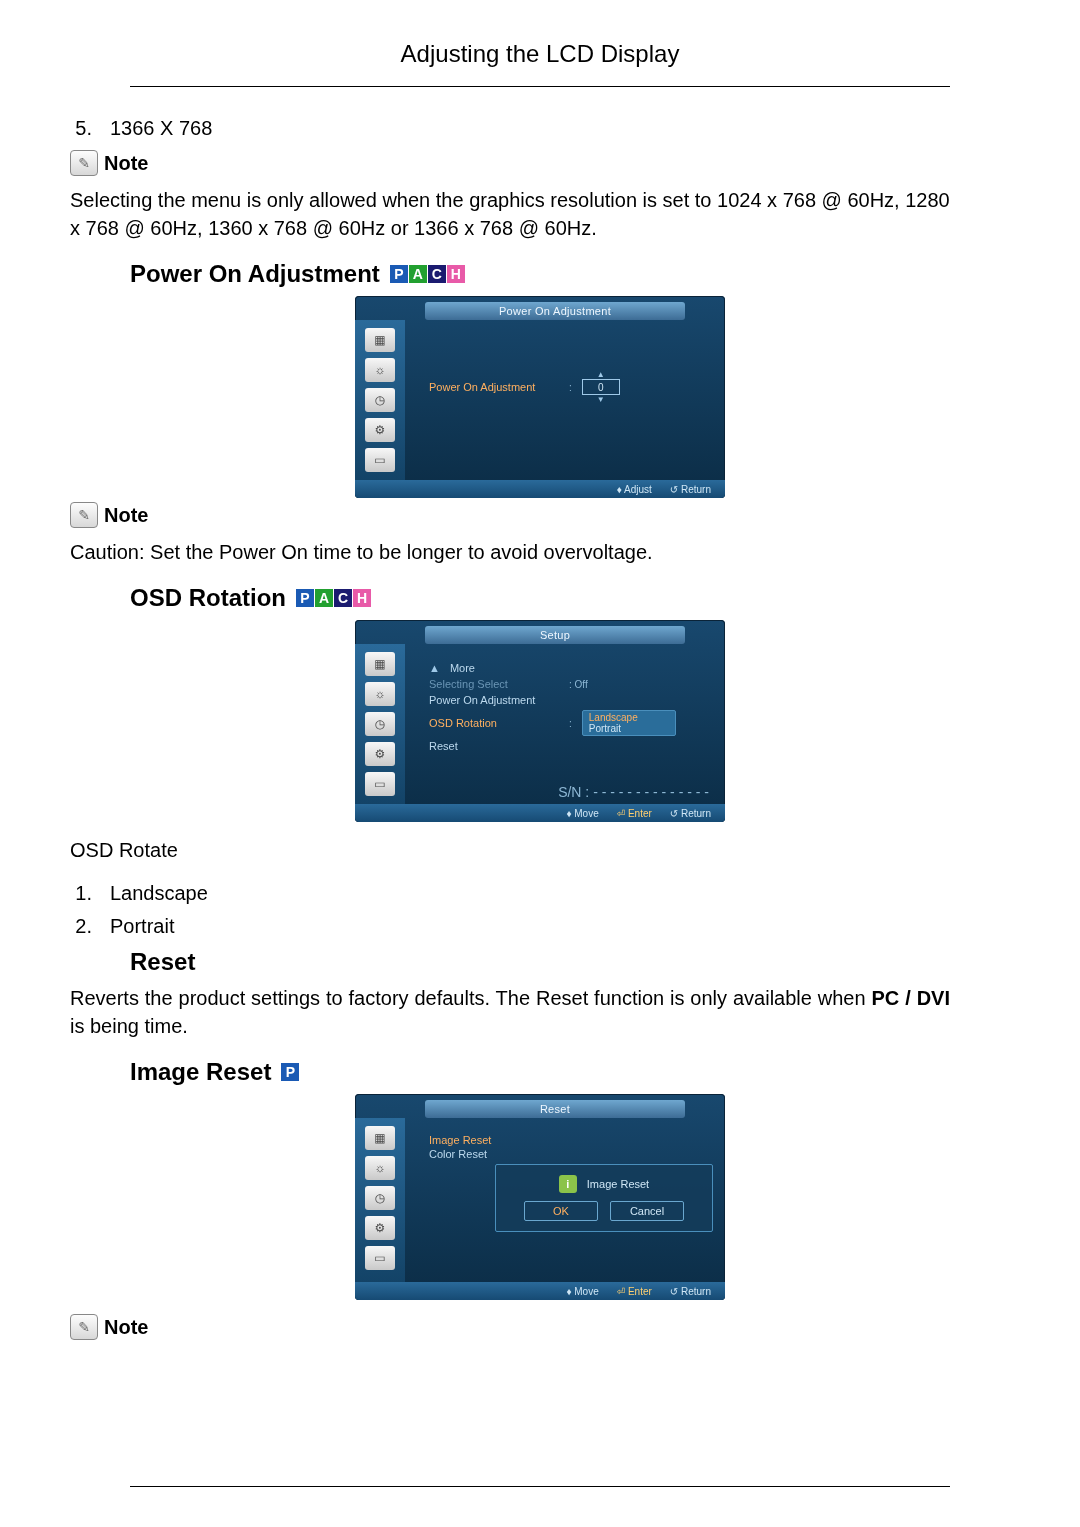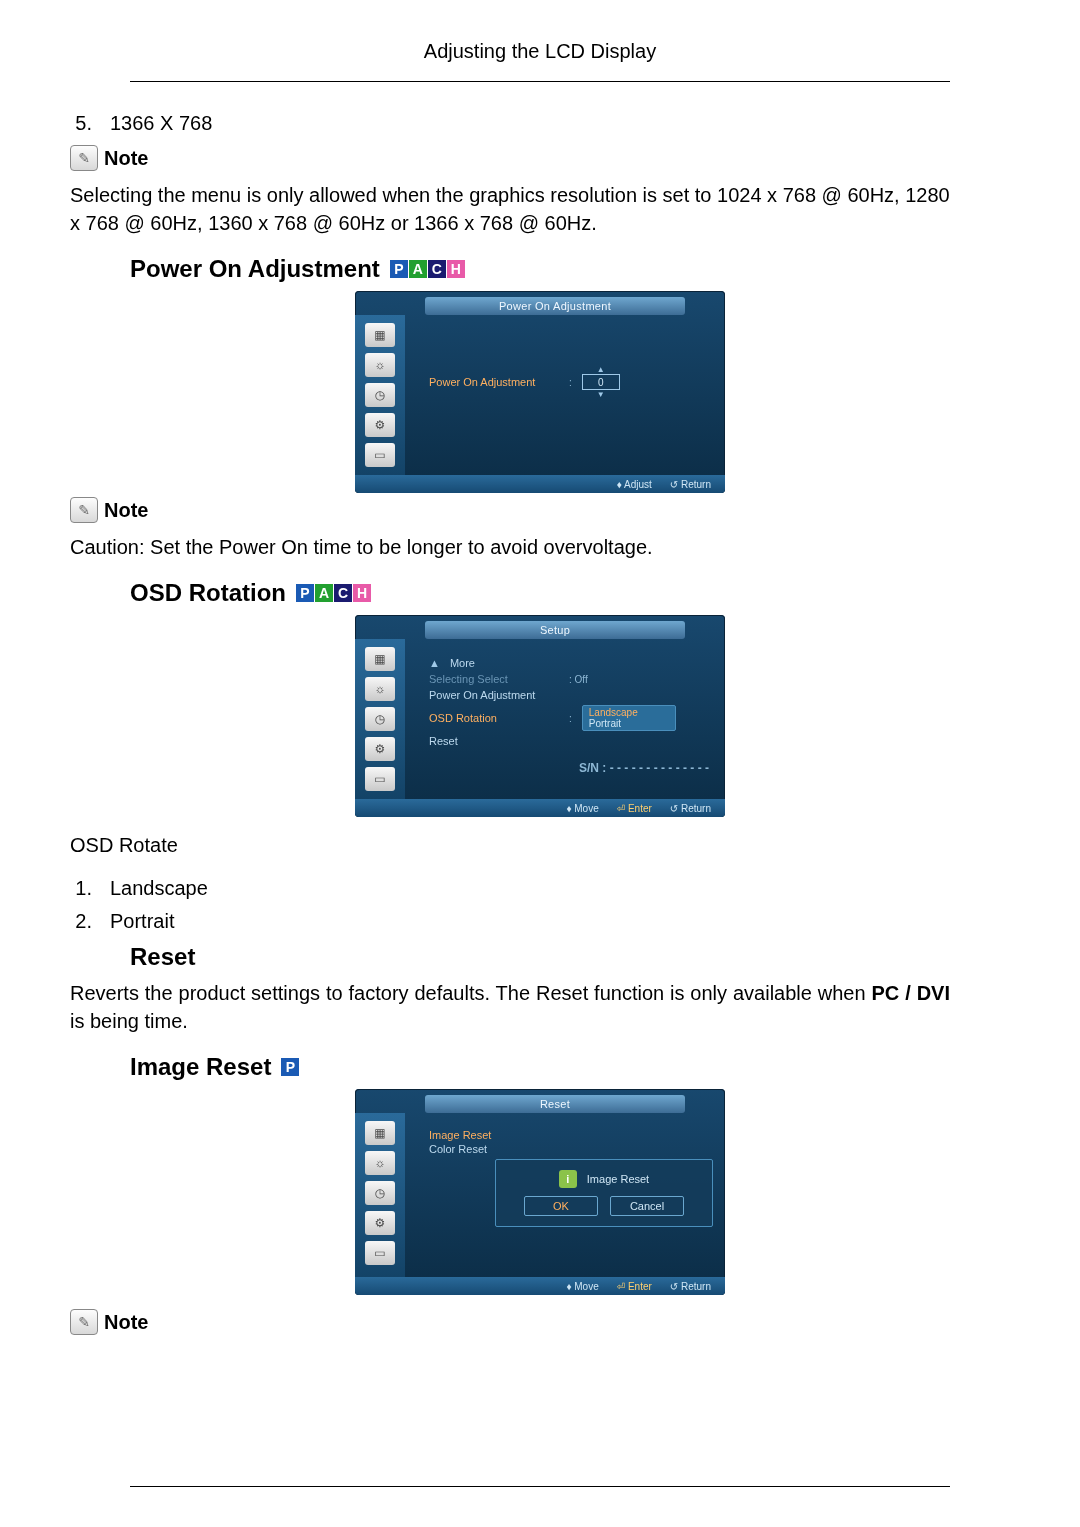--- a/index.html
+++ b/index.html
@@ -12,21 +12,21 @@
   .page {
     width: 1080px;
     min-height: 1527px;
     margin: 0 auto;
     padding: 40px 0 30px 0;
     box-sizing: border-box;
     position: relative;
   }
   .header {
     text-align: center;
-    font-size: 20px;
+    font-size: 24px;
     padding-bottom: 10px;
   }
   .hr-top, .hr-bottom {
     border: none;
     border-top: 1px solid #000;
     margin: 8px 130px 30px 130px;
   }
   .hr-bottom {
     position: absolute;
     bottom: 40px;
@@ -135,21 +135,21 @@
   }
   .osd-dd .sel{color:#ffb060;}
   .osd-footer{
     height:18px;background:linear-gradient(#2a6a9a,#164a73);
     display:flex;justify-content:flex-end;align-items:center;
     gap:18px;padding:0 14px;font-size:10px;color:#cfe6f5;
   }
   .osd-footer span::before{content:'';}
   .osd-footer .mv{color:#cfe6f5;}
   .osd-footer .en{color:#ffd070;}
-  .osd-sn{position:absolute;right:16px;bottom:24px;font-size:12px;color:#8db7d4;font-weight:bold;}
+  .osd-sn{position:absolute;right:16px;bottom:4px;font-size:14px;color:#8db7d4;}
   
   .dialog{
     position:absolute;left:90px;top:46px;
     width:200px;border:1px solid #4a8fbc;background:rgba(20,60,90,.85);
     padding:10px 8px;border-radius:2px;
   }
   .dialog .drow{display:flex;align-items:center;justify-content:center;gap:10px;font-size:11px;color:#cfe6f5;margin-bottom:8px;}
   .dialog .info-ic{width:18px;height:18px;border-radius:3px;background:#8bc34a;color:#fff;display:flex;align-items:center;justify-content:center;font-size:11px;font-weight:bold;}
   .dialog .btns{display:flex;gap:12px;justify-content:center;}
   .dialog .btn{width:72px;height:18px;border:1px solid #6aa7cf;display:flex;align-items:center;justify-content:center;font-size:11px;color:#cfe6f5;border-radius:2px;}

